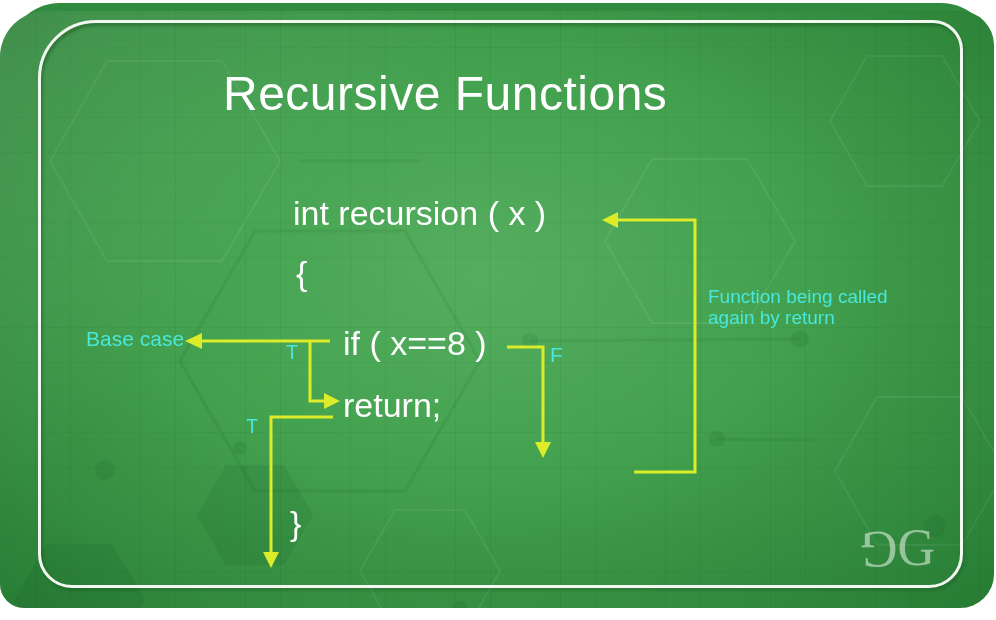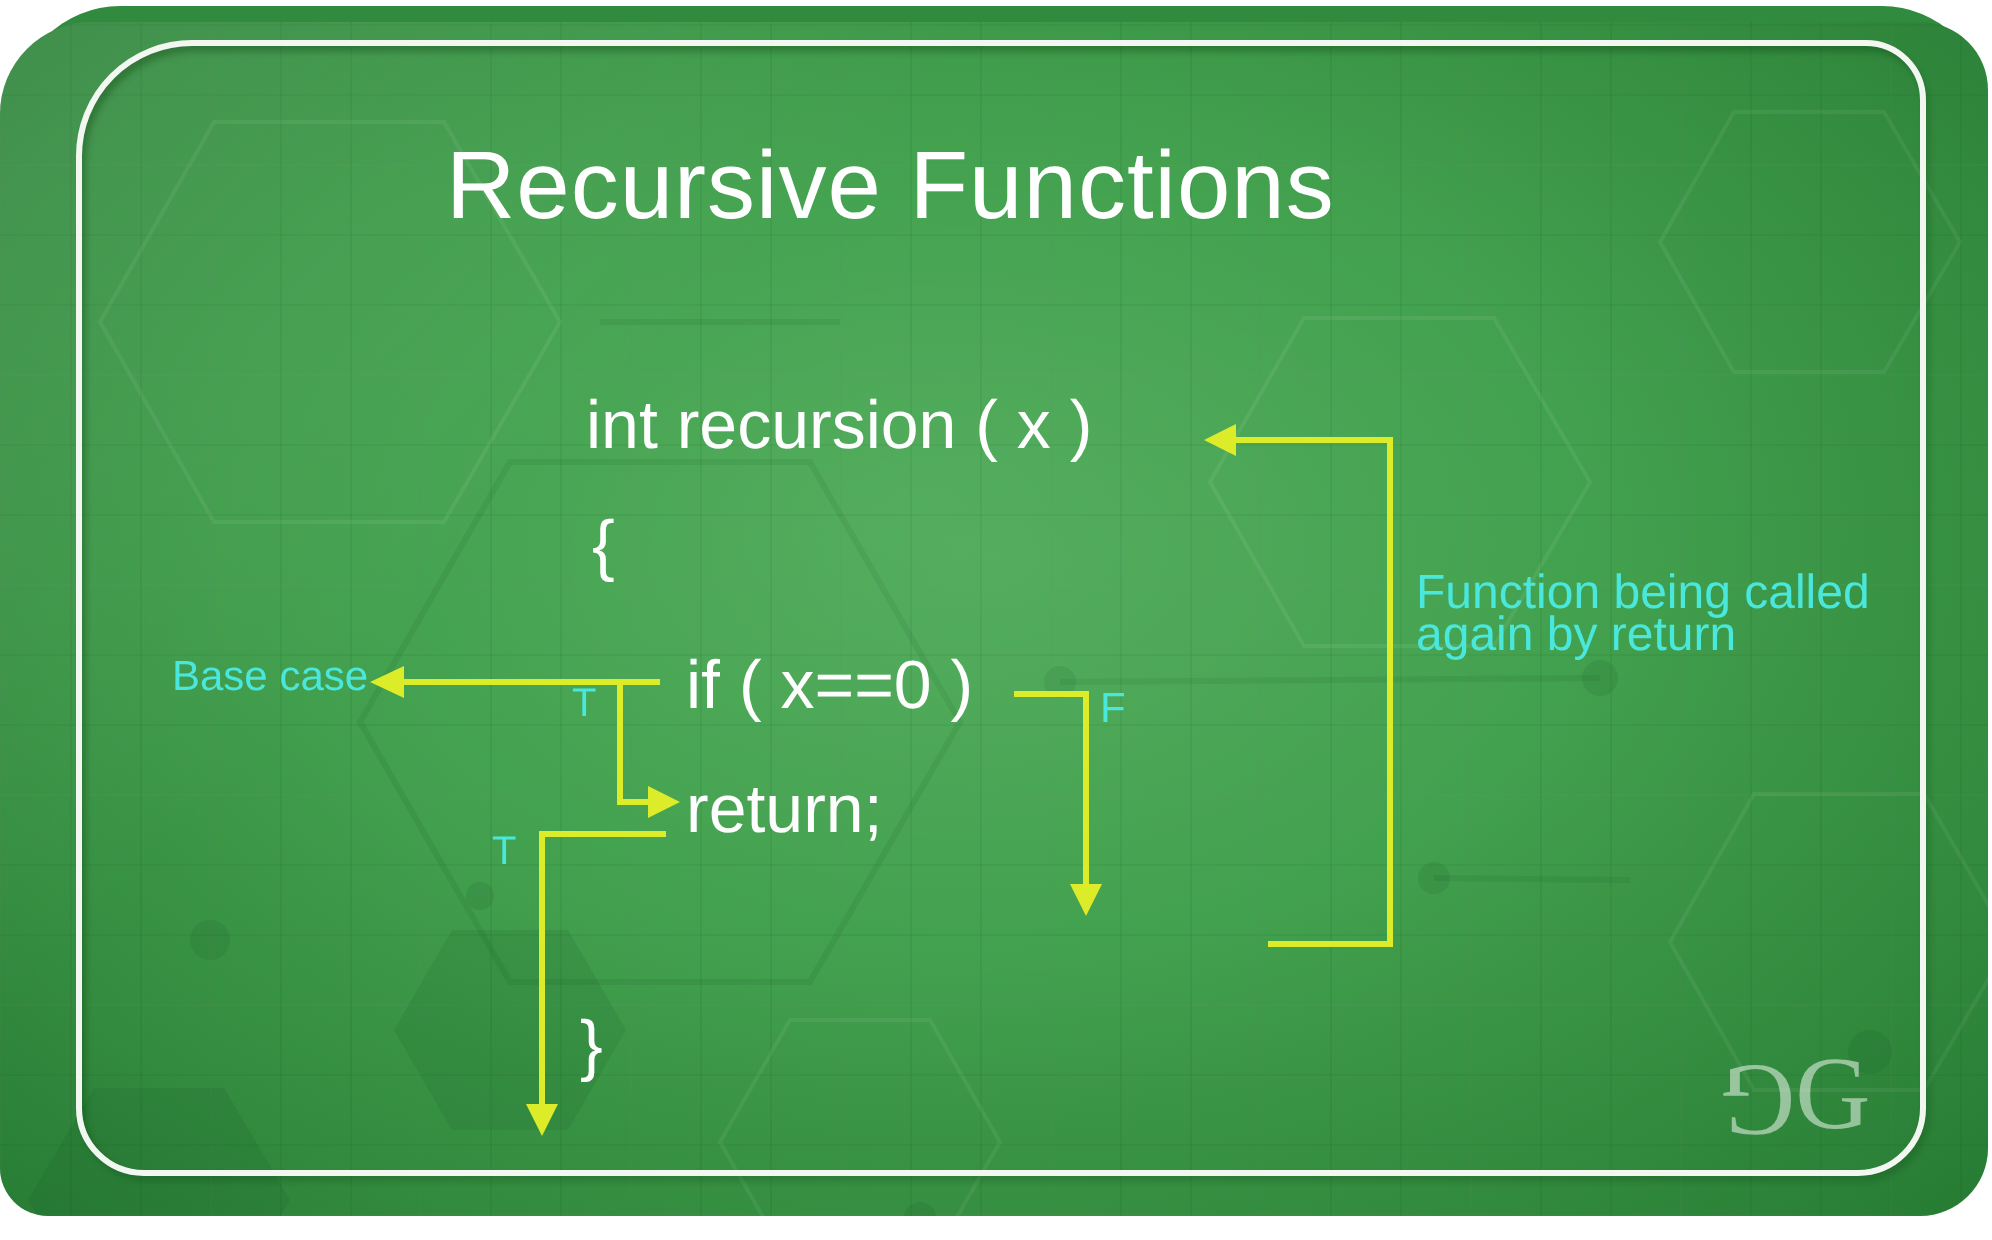--- a/index.html
+++ b/index.html
@@ -45,21 +45,21 @@
   .c-ob{left:296px;top:254px;}
   .c-if{left:343px;top:324px;}
   .c-ret{left:343px;top:386px;}
   .c-call{left:343px;top:446px;}
   .c-cb{left:290px;top:504px;}
   .cyan{color:#49e7dc;}
   .l-base{left:86px;top:327px;font-size:21px;}
   .l-t1{left:286px;top:341px;font-size:20px;}
   .l-f{left:550px;top:343px;font-size:21px;}
   .l-t2{left:246px;top:415px;font-size:20px;}
-  .l-note{left:708px;top:286px;font-size:24px;line-height:21px;white-space:normal;width:230px;}
+  .l-note{left:708px;top:286px;font-size:19px;line-height:21px;white-space:normal;width:230px;}
   .arrows{position:absolute;left:0;top:0;}
   .logo{
     position:absolute;left:864px;top:518px;font-family:"Liberation Serif","DejaVu Serif",serif;
     font-size:52px;color:rgba(228,241,228,0.58);letter-spacing:-4px;white-space:pre;
   }
   .logo .flip{display:inline-block;transform:rotate(180deg);position:relative;top:2px;}
 </style>
 </head>
 <body>
 
@@ -115,21 +115,21 @@
       <polygon points="271,568 263,552 279,552"></polygon>
       <polygon points="543,458 535,442 551,442"></polygon>
       <polygon points="602,220 618,212 618,228"></polygon>
     </g>
   </svg>
 
   <div class="txt title">Recursive Functions</div>
 
   <div class="txt code c-sig">int recursion ( x )</div>
   <div class="txt code c-ob">{</div>
-  <div class="txt code c-if">if ( x==0 )</div>
+  <div class="txt code c-if">if ( x==8 )</div>
   <div class="txt code c-ret">return;</div>
   <div class="txt code c-cb">}</div>
 
   <div class="txt cyan l-base">Base case</div>
   <div class="txt cyan l-t1">T</div>
   <div class="txt cyan l-f">F</div>
   <div class="txt cyan l-t2">T</div>
 
   <div class="txt cyan l-note">
     <div>Function being called</div>

